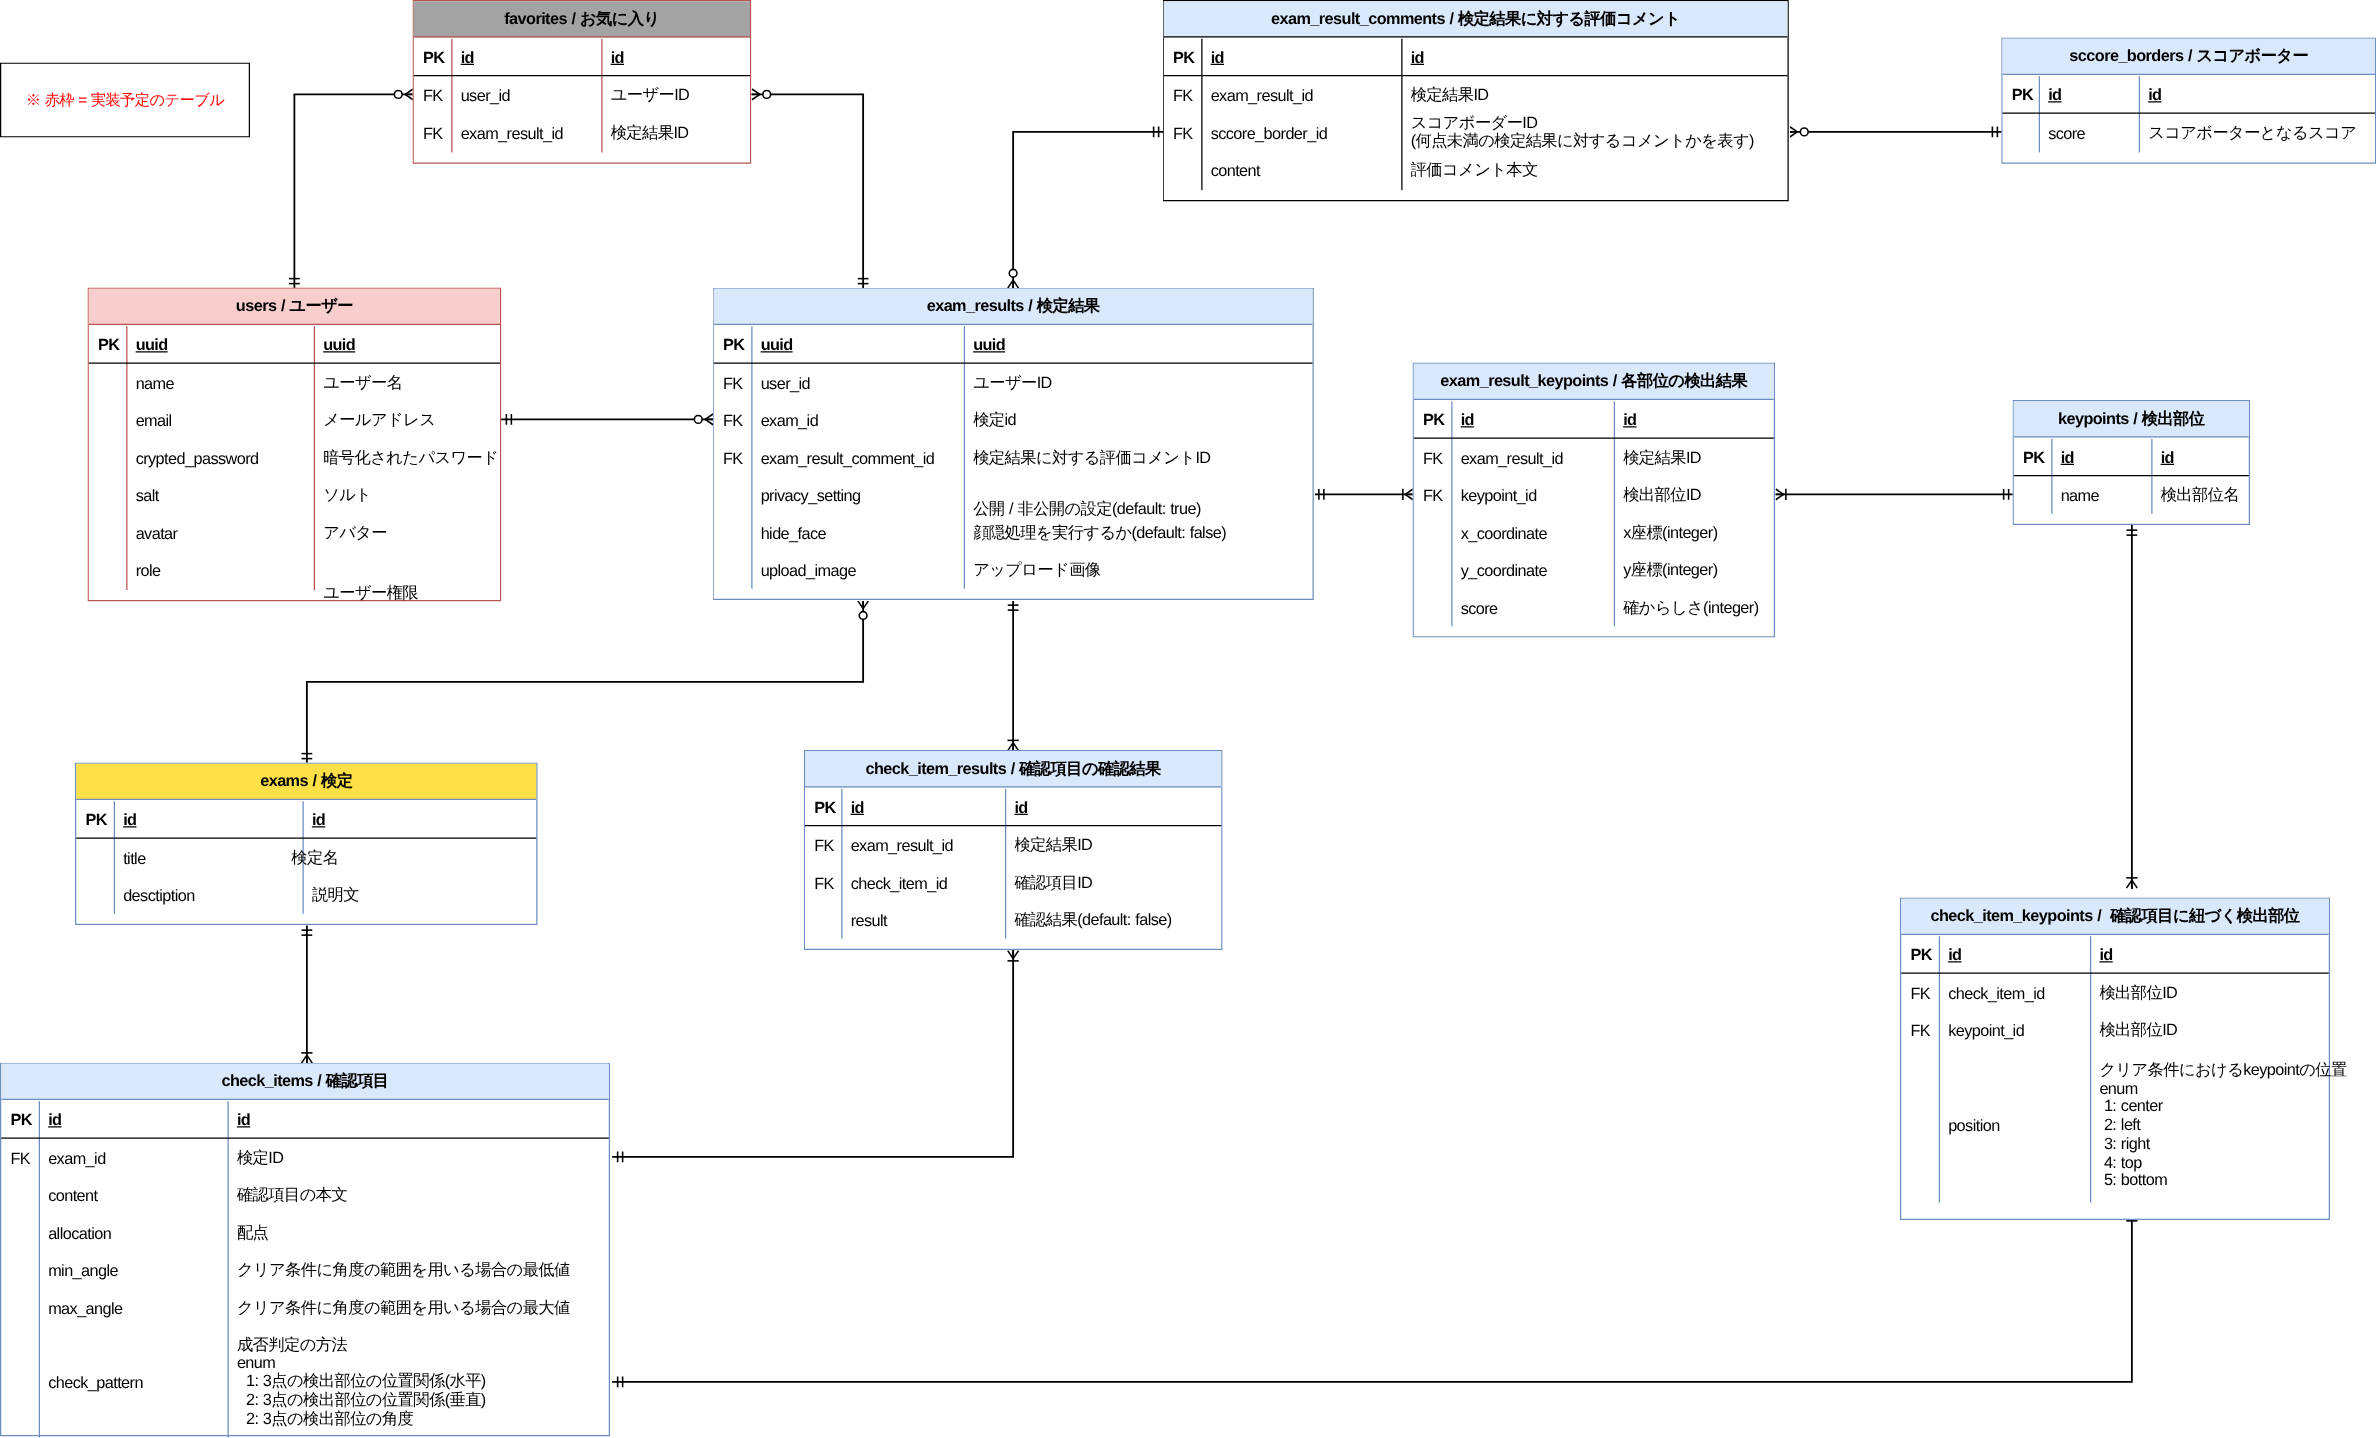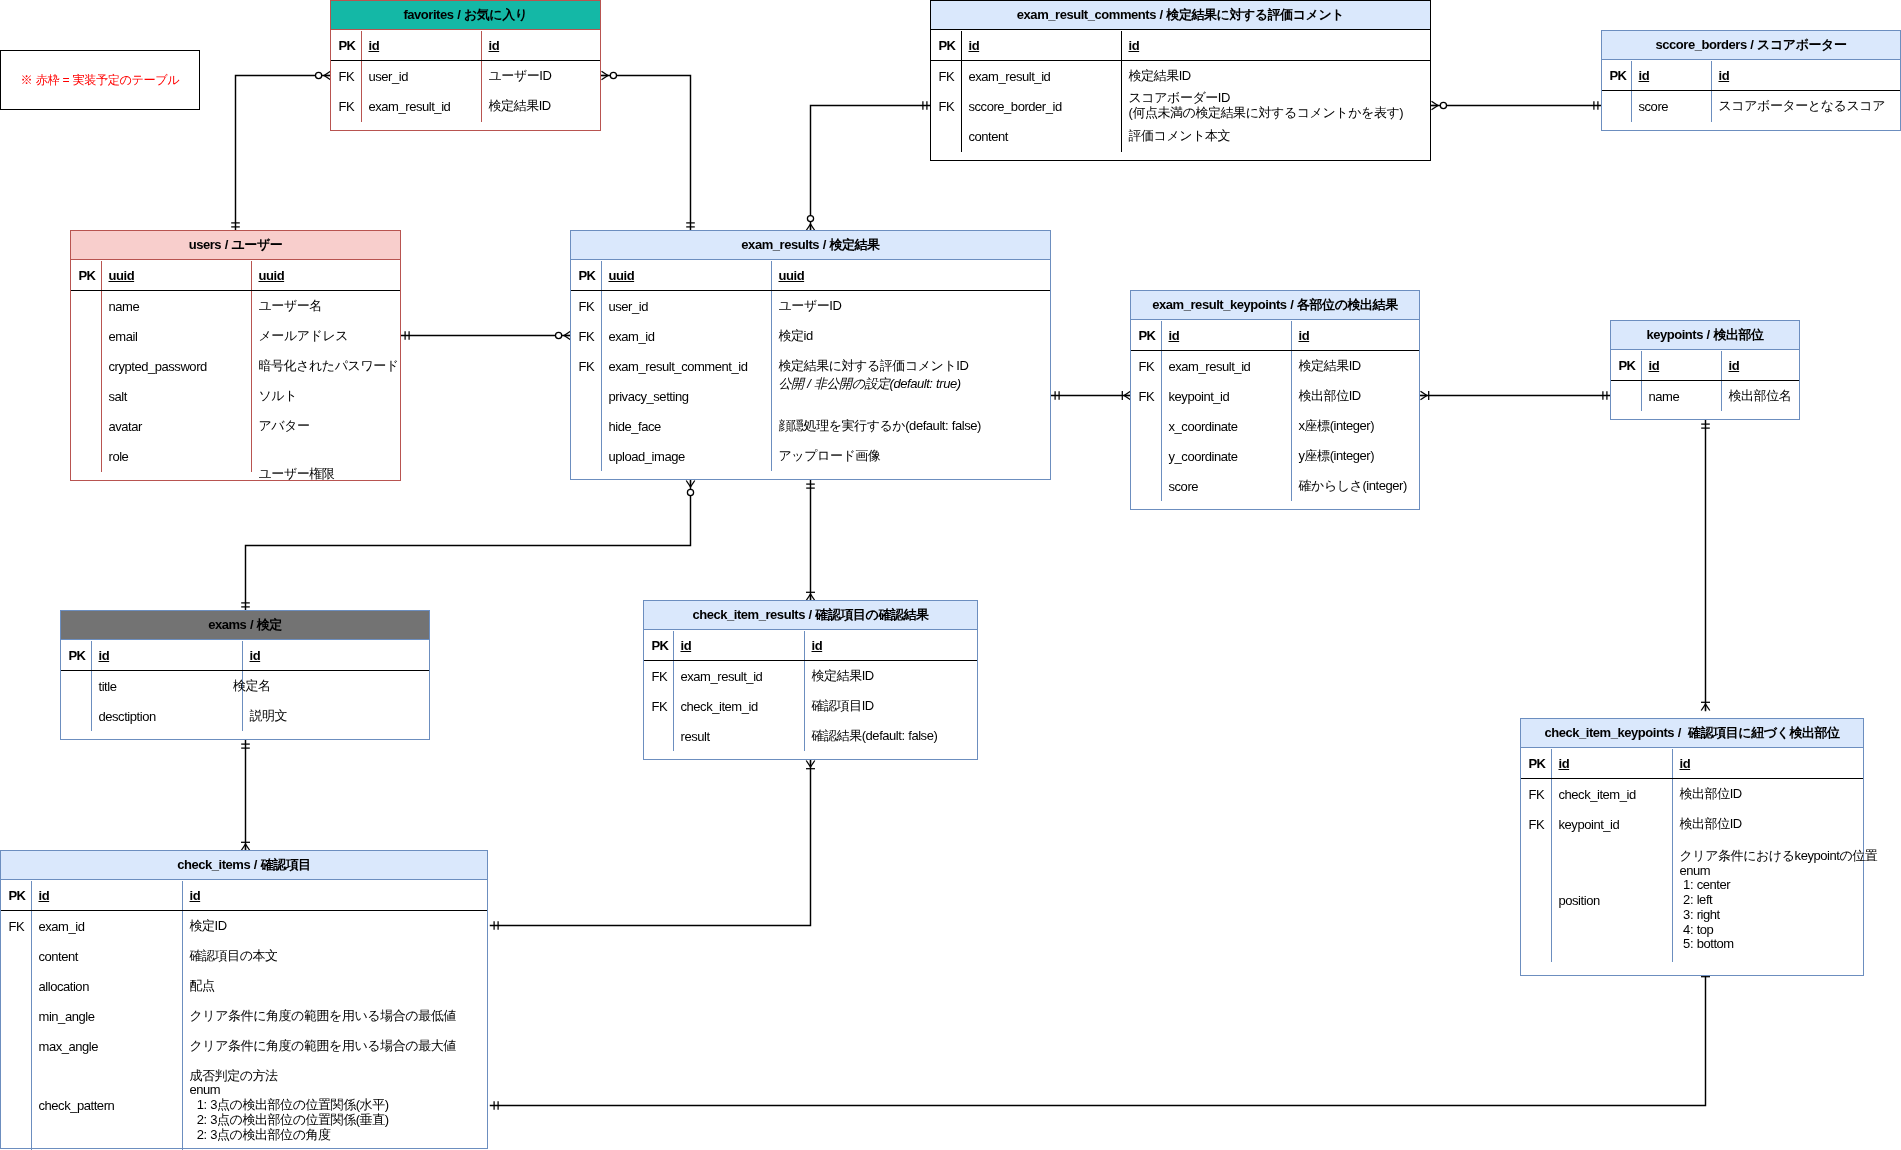--- a/index.html
+++ b/index.html
@@ -116,21 +116,21 @@
       <line x1="249.8" y1="748.1" x2="241.2" y2="748.1" stroke="#000000" stroke-width="1.25" fill="none"></line>
       <line x1="245.5" y1="844.1" x2="241.2" y2="850.5" stroke="#000000" stroke-width="1.25" fill="none"></line>
       <line x1="245.5" y1="844.1" x2="245.5" y2="850.5" stroke="#000000" stroke-width="1.25" fill="none"></line>
       <line x1="245.5" y1="844.1" x2="249.8" y2="850.5" stroke="#000000" stroke-width="1.25" fill="none"></line>
       <line x1="241" y1="842.3" x2="250" y2="842.3" stroke="#000000" stroke-width="1.25" fill="none"></line>
     </svg>
   <div class="note-box" id="note-box" style="left: 0px; top: 50px; width: 200px; height: 60px;">
     <span style="color: rgb(255, 0, 0);">※ 赤枠 = 実装予定のテーブル</span>
   </div>
 <div class="tbl" style="left: 330px; top: 0px; width: 271px; height: 131px; border: 1.6px solid rgb(184, 84, 80);">
-      <div class="tbl-hdr" style="height: 28.4px; background: #14b8a6; border-bottom: 1px solid rgb(184, 84, 80);">favorites / お気に入り</div>
+      <div class="tbl-hdr" style="height: 28.4px; background: #a3a3a3; border-bottom: 1px solid rgb(184, 84, 80);">favorites / お気に入り</div>
       <div class="vdiv" style="left: 30px; top: 30px; height: 91px; border-left: 1px solid rgb(184, 84, 80);"></div>
       <div class="vdiv" style="left: 150px; top: 30px; height: 91px; border-left: 1px solid rgb(184, 84, 80);"></div>
       <div class="cell b" style="left: 7.4px; top: 37.5px;">PK</div>
       <div class="cell u" style="left: 37.5px; top: 37.5px;">id</div>
       <div class="cell u" style="left: 157.5px; top: 37.5px;">id</div>
       <div class="tbl-sep" style="left: 0px; right: 0px; top: 59.2px;"></div>
       <div class="cell" style="left: 7.4px; top: 68.85px;">FK</div>
       <div class="cell" style="left: 37.5px; top: 68.85px;">user_id</div>
       <div class="cell" style="left: 157.5px; top: 67.65px;">ユーザーID</div>
       <div class="cell" style="left: 7.4px; top: 99.35px;">FK</div>
@@ -198,21 +198,21 @@
       <div class="cell" style="left: 7.4px; top: 68.85px;">FK</div>
       <div class="cell" style="left: 37.5px; top: 68.85px;">user_id</div>
       <div class="cell" style="left: 207.5px; top: 67.65px;">ユーザーID</div>
       <div class="cell" style="left: 7.4px; top: 98.85px;">FK</div>
       <div class="cell" style="left: 37.5px; top: 98.85px;">exam_id</div>
       <div class="cell" style="left: 207.5px; top: 97.65px;">検定id</div>
       <div class="cell" style="left: 7.4px; top: 128.85px;">FK</div>
       <div class="cell" style="left: 37.5px; top: 128.85px;">exam_result_comment_id</div>
       <div class="cell" style="left: 207.5px; top: 127.65px;">検定結果に対する評価コメントID</div>
       <div class="cell" style="left: 37.5px; top: 158.85px;">privacy_setting</div>
-      <div class="cell" style="left: 207.5px; top: 146px; font-style: italic;">公開 / 非公開の設定(default: true)</div>
+      <div class="cell" style="left: 207.5px; top: 169px;">公開 / 非公開の設定(default: true)</div>
       <div class="cell" style="left: 37.5px; top: 188.85px;">hide_face</div>
       <div class="cell" style="left: 207.5px; top: 187.65px;">顔隠処理を実行するか(default: false)</div>
       <div class="cell" style="left: 37.5px; top: 218.85px;">upload_image</div>
       <div class="cell" style="left: 207.5px; top: 217.65px;">アップロード画像</div>
     </div>
     <div class="tbl" style="left: 1130px; top: 290px; width: 290px; height: 220px; border: 1.6px solid rgb(108, 142, 191);">
       <div class="tbl-hdr" style="height: 28.4px; background: rgb(218, 232, 252); border-bottom: 1px solid rgb(108, 142, 191);">exam_result_keypoints / 各部位の検出結果</div>
       <div class="vdiv" style="left: 30px; top: 30px; height: 180px; border-left: 1px solid rgb(108, 142, 191);"></div>
       <div class="vdiv" style="left: 160px; top: 30px; height: 180px; border-left: 1px solid rgb(108, 142, 191);"></div>
       <div class="cell b" style="left: 7.4px; top: 37.5px;">PK</div>
@@ -237,21 +237,21 @@
       <div class="vdiv" style="left: 30px; top: 30px; height: 60px; border-left: 1px solid rgb(108, 142, 191);"></div>
       <div class="vdiv" style="left: 110px; top: 30px; height: 60px; border-left: 1px solid rgb(108, 142, 191);"></div>
       <div class="cell b" style="left: 7.4px; top: 37.5px;">PK</div>
       <div class="cell u" style="left: 37.5px; top: 37.5px;">id</div>
       <div class="cell u" style="left: 117.5px; top: 37.5px;">id</div>
       <div class="tbl-sep" style="left: 0px; right: 0px; top: 59.2px;"></div>
       <div class="cell" style="left: 37.5px; top: 68.85px;">name</div>
       <div class="cell" style="left: 117.5px; top: 67.65px;">検出部位名</div>
     </div>
     <div class="tbl" style="left: 60px; top: 610px; width: 370px; height: 130px; border: 1.6px solid rgb(108, 142, 191);">
-      <div class="tbl-hdr" style="height: 28.4px; background: #737373; border-bottom: 1px solid rgb(108, 142, 191);">exams / 検定</div>
+      <div class="tbl-hdr" style="height: 28.4px; background: #fde047; border-bottom: 1px solid rgb(108, 142, 191);">exams / 検定</div>
       <div class="vdiv" style="left: 30px; top: 30px; height: 90px; border-left: 1px solid rgb(108, 142, 191);"></div>
       <div class="vdiv" style="left: 181px; top: 30px; height: 90px; border-left: 1px solid rgb(108, 142, 191);"></div>
       <div class="cell b" style="left: 7.4px; top: 37.5px;">PK</div>
       <div class="cell u" style="left: 37.5px; top: 37.5px;">id</div>
       <div class="cell u" style="left: 188.5px; top: 37.5px;">id</div>
       <div class="tbl-sep" style="left: 0px; right: 0px; top: 59.2px;"></div>
       <div class="cell" style="left: 37.5px; top: 68.85px;">title</div>
       <div class="cell" style="left: 172px; top: 67.65px;">検定名</div>
       <div class="cell" style="left: 37.5px; top: 98.85px;">desctiption</div>
       <div class="cell" style="left: 188.5px; top: 97.65px;">説明文</div>

